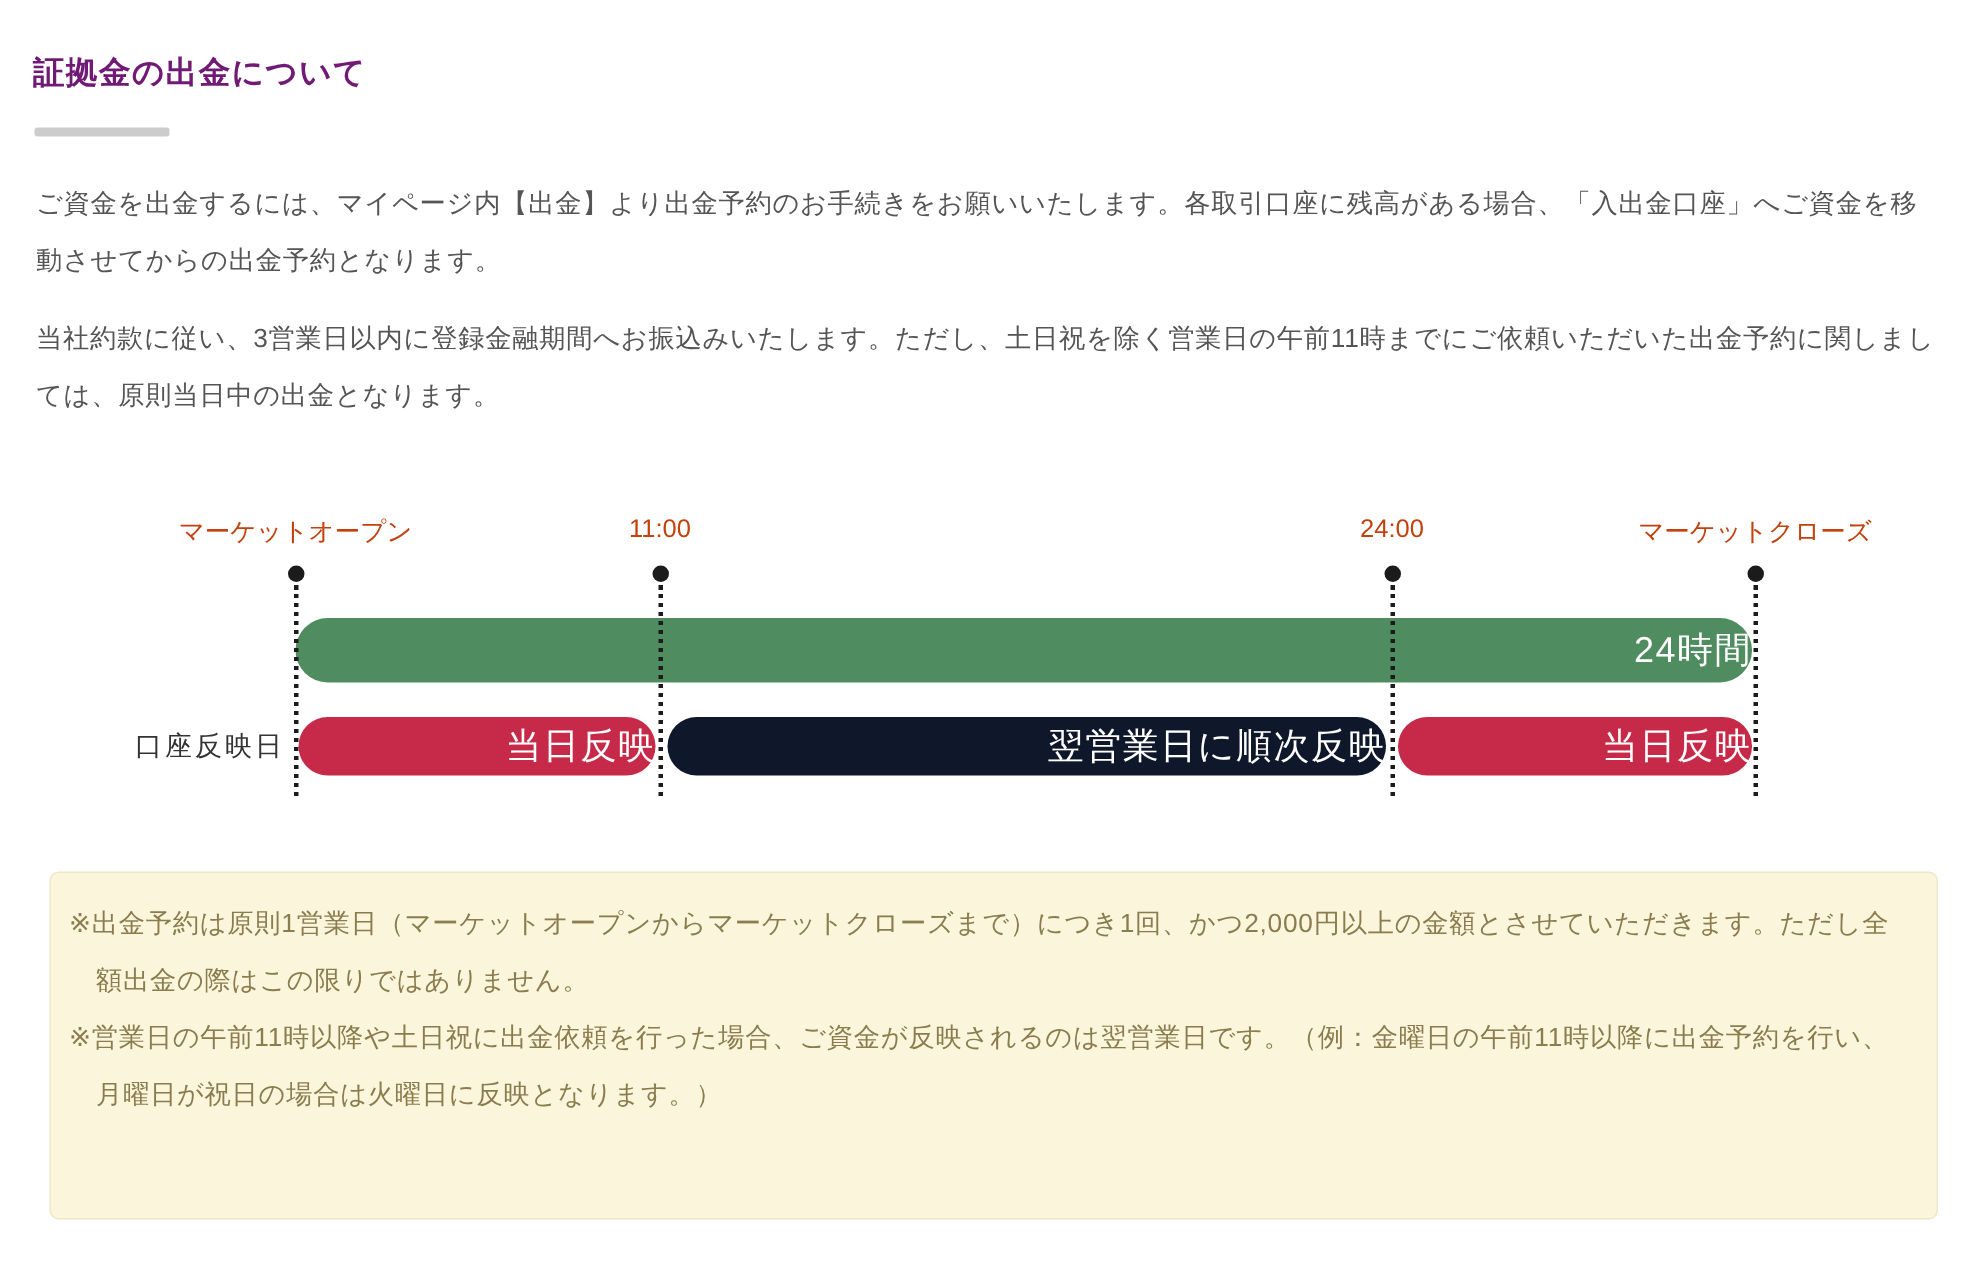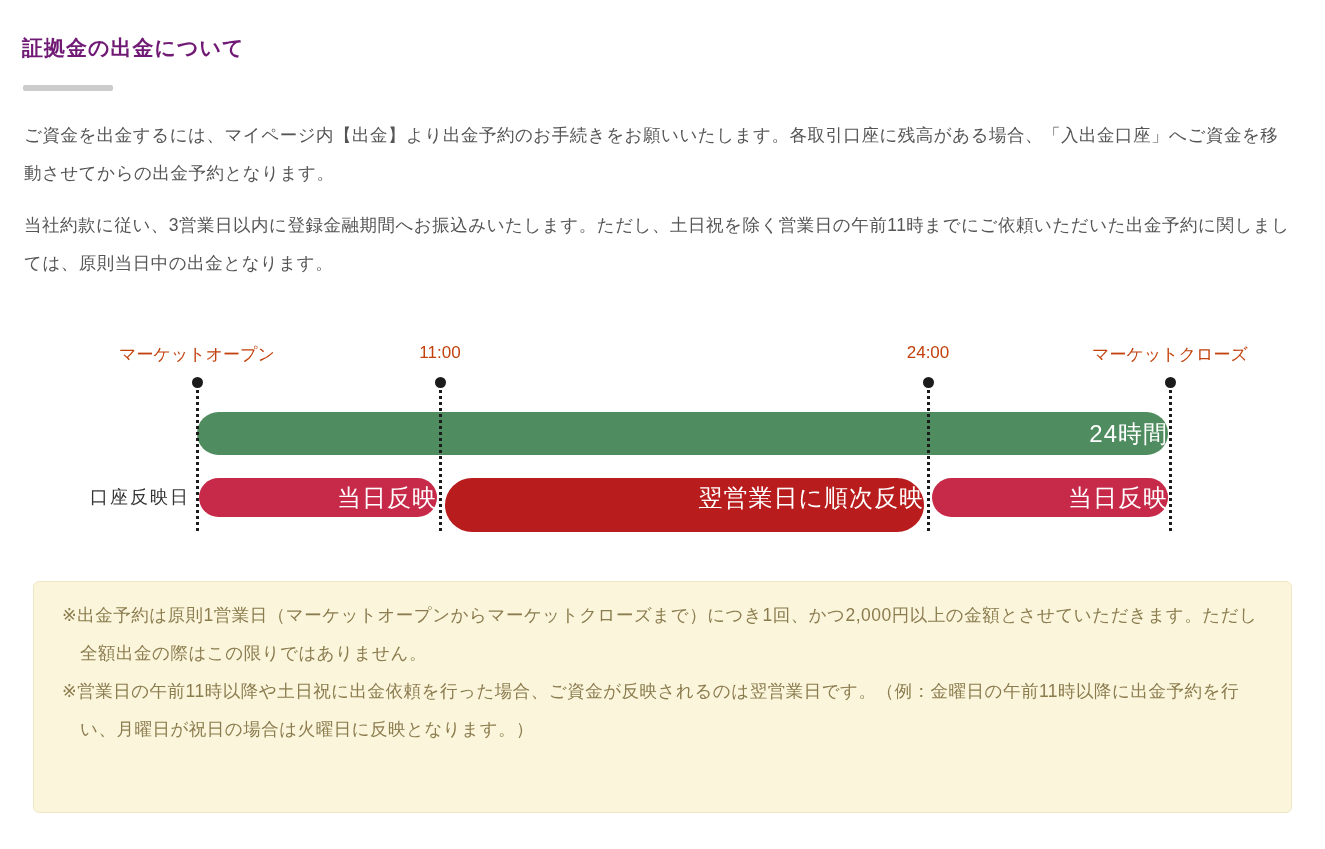--- a/index.html
+++ b/index.html
@@ -51,28 +51,28 @@
   }
   .rl-0 { top:77px; height:43px; line-height:43px; }
   .rl-1 { top:143px; height:39px; line-height:39px; }
 
   .bar {
     position:absolute; border-radius:999px; color:#ffffff;
     font-size:24px; text-align:right; white-space:nowrap; z-index:1; letter-spacing:1px;
   }
   .bar-24h { left:197px; top:77px;  width:971px; height:43px; line-height:43px; background:#4f8c5f; }
   .bar-r1  { left:199px; top:143px; width:238px; height:39px; line-height:39px; background:#c62a48; }
-  .bar-or  { left:445px; top:143px; width:479px; height:54px; line-height:39px; background:#b91c1c; }
+  .bar-or  { left:445px; top:143px; width:479px; height:39px; line-height:39px; background:#0f172a; }
   .bar-r2  { left:932px; top:143px; width:236px; height:39px; line-height:39px; background:#c62a48; }
 
   
   .notes-box {
     left:33px; top:581px; width:1259px; height:232px; box-sizing:border-box;
     background:#fbf5dc; border:1px solid #f0e7c6; border-radius:6px;
-    padding:14px 30px 0 28px;
+    padding:14px 30px 0 12px;
   }
   .note {
     margin:0; font-size:17.5px; line-height:38px; color:#8b7c4e;
     letter-spacing:0.5px; padding-left:18px; text-indent:-18px;
   }
 </style>
 </head>
 <body>
 
 <h1 class="abs page-title">証拠金の出金について</h1>

